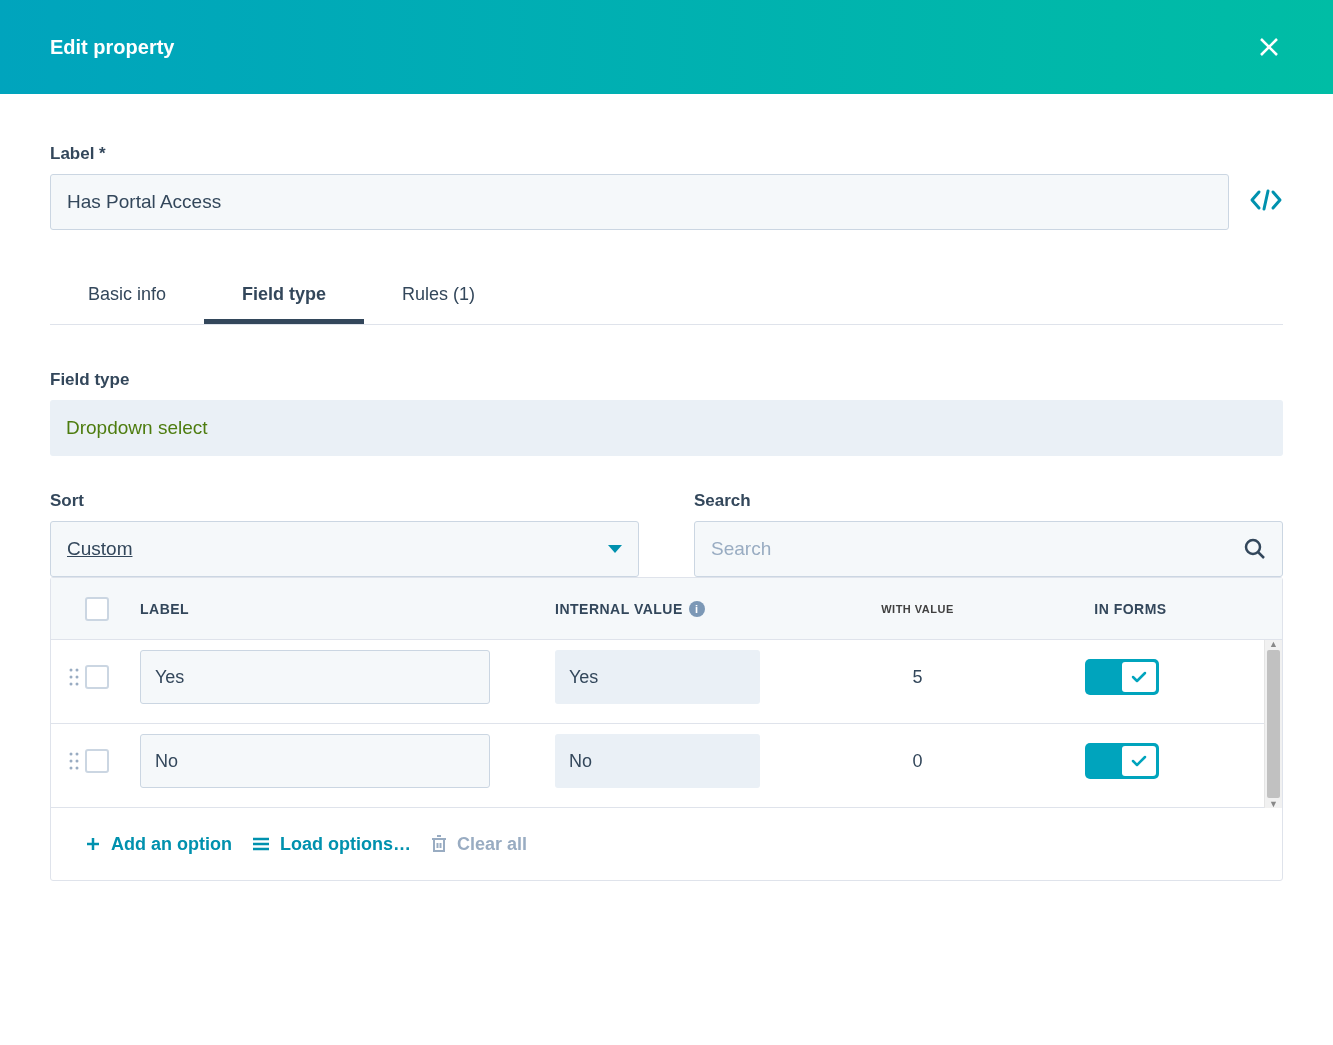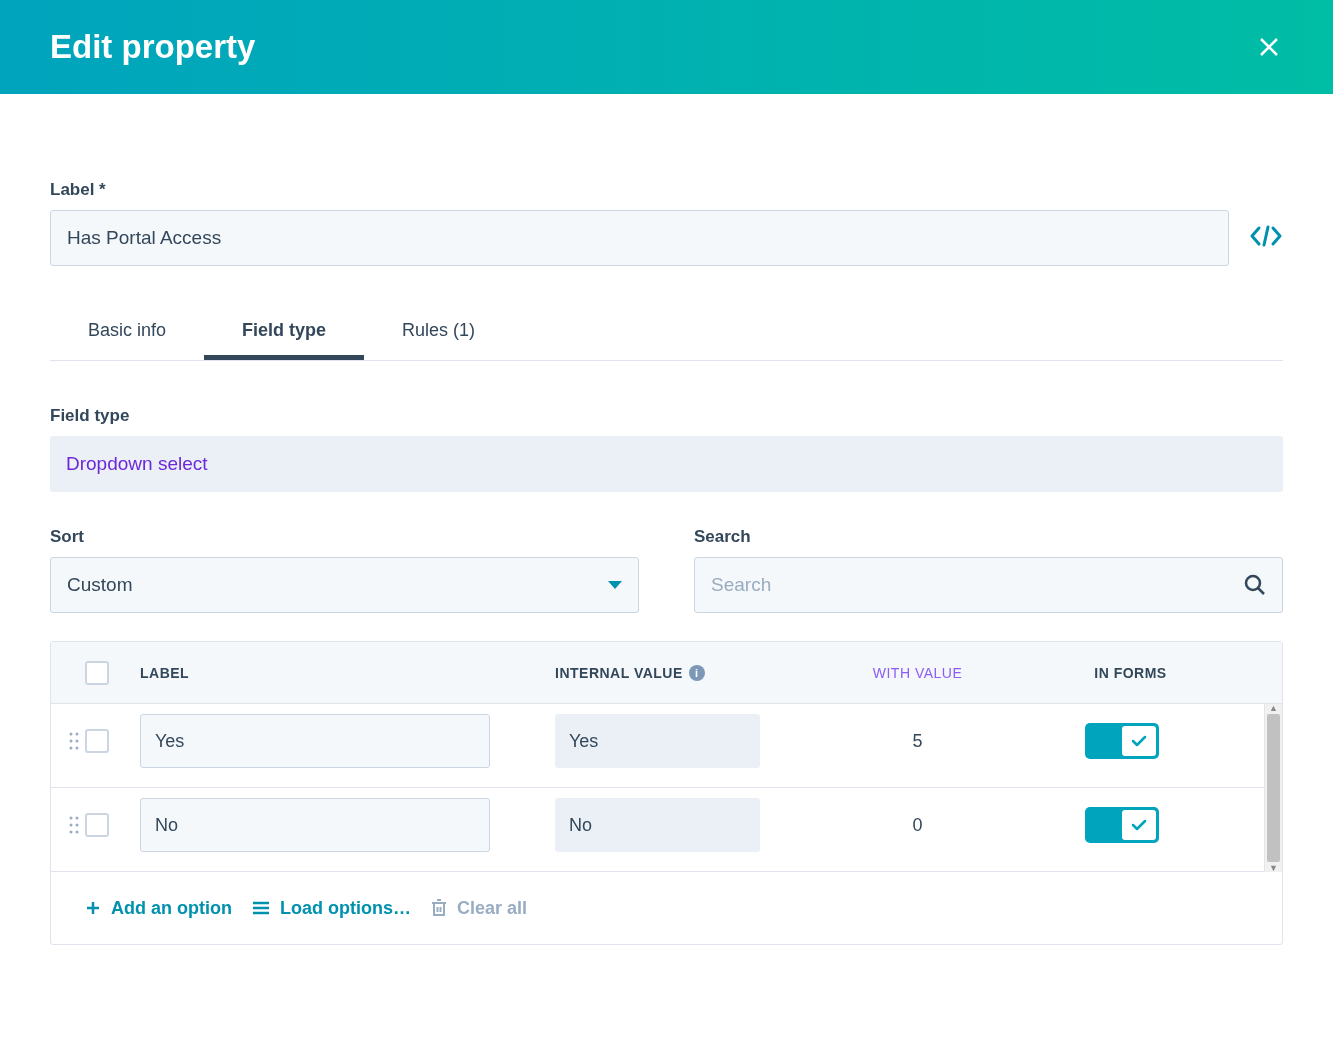--- a/index.html
+++ b/index.html
@@ -1,43 +1,43 @@
 <!DOCTYPE html>
 <html><head>
 <meta charset="utf-8">
 <style>
 * { box-sizing: border-box; margin: 0; padding: 0; }
 body { font-family: -apple-system, BlinkMacSystemFont, "Segoe UI", Helvetica, Arial, sans-serif; background: #fff; width: 1333px; }
 .header { background: linear-gradient(90deg, #00a4bd 0%, #00bda5 100%); height: 94px; display: flex; align-items: center; justify-content: space-between; padding: 0 50px; }
-.header-title { color: #fff; font-size: 33px; font-weight: 600; }
+.header-title { color: #fff; font-size: 20px; font-weight: 600; }
 .close-btn { color: #fff; cursor: pointer; width: 28px; height: 28px; display: flex; align-items: center; justify-content: center; }
 .content { padding: 50px 50px 0 50px; }
 .label-row { display: flex; align-items: flex-end; gap: 20px; margin-bottom: 40px; }
-.label-section { flex: 1; margin-top: 36px; }
+.label-section { flex: 1; }
 .field-label { font-size: 17px; font-weight: 600; color: #33475b; margin-bottom: 10px; display: block; }
 .text-input { width: 100%; height: 56px; background: #f5f8fa; border: 1px solid #cbd6e2; border-radius: 3px; padding: 12px 16px; font-size: 19px; color: #33475b; }
 .code-icon { color: #0091ae; cursor: pointer; padding-bottom: 14px; }
 .tabs { display: flex; border-bottom: 1px solid #dfe3eb; margin-bottom: 45px; }
 .tab { padding: 14px 38px; font-size: 18px; color: #33475b; cursor: pointer; border-bottom: 5px solid transparent; }
 .tab.active { font-weight: 700; border-bottom-color: #33475b; }
 .section { margin-bottom: 35px; }
-.readonly-box { width: 100%; height: 56px; background: #eaf0f6; border-radius: 3px; padding: 0 16px; display: flex; align-items: center; font-size: 19px; color: #6d28d9; }
+.readonly-box { width: 100%; height: 56px; background: #eaf0f6; border-radius: 3px; padding: 0 16px; display: flex; align-items: center; font-size: 19px; color: #4d7c0f; }
 .two-col { display: flex; gap: 55px; }
 .col { flex: 1; }
-.select-box { width: 100%; height: 56px; background: #f5f8fa; border: 1px solid #cbd6e2; border-radius: 3px; padding: 0 16px; display: flex; align-items: center; justify-content: space-between; font-size: 19px; color: #33475b; cursor: pointer; }
+.select-box { width: 100%; height: 56px; background: #f5f8fa; border: 1px solid #cbd6e2; border-radius: 3px; padding: 0 16px; display: flex; align-items: center; justify-content: space-between; font-size: 19px; color: #33475b; cursor: pointer; text-decoration: underline; }
 .caret-down { width: 0; height: 0; border-left: 7px solid transparent; border-right: 7px solid transparent; border-top: 8px solid #0091ae; }
 .search-box { width: 100%; height: 56px; background: #f5f8fa; border: 1px solid #cbd6e2; border-radius: 3px; display: flex; align-items: center; padding: 0 16px; }
 .search-input { flex: 1; border: none; background: transparent; font-size: 19px; color: #33475b; outline: none; }
 .search-input::placeholder { color: #99acc2; }
-.table-wrap { border: 1px solid #dfe3eb; border-radius: 3px; position: relative; margin-top: 28px; }
+.table-wrap { border: 1px solid #dfe3eb; border-radius: 3px; position: relative; }
 .table-header { display: flex; align-items: center; height: 62px; background: #f5f8fa; border-bottom: 1px solid #dfe3eb; padding: 0 16px 0 34px; }
 .th-check { width: 55px; }
 .th-label { flex: 0 0 415px; font-size: 14px; font-weight: 600; color: #33475b; letter-spacing: 0.5px; }
 .th-internal { flex: 0 0 285px; font-size: 14px; font-weight: 600; color: #33475b; letter-spacing: 0.5px; display: flex; align-items: center; gap: 6px; }
-.th-with { flex: 0 0 155px; font-size: 14px; font-weight: 400; color: #8b5cf6; letter-spacing: 0.5px; text-align: center; }
+.th-with { flex: 0 0 155px; font-size: 11px; font-weight: 700; color: #404040; letter-spacing: 0.5px; text-align: center; }
 .th-forms { flex: 1; font-size: 14px; font-weight: 700; color: #33475b; letter-spacing: 0.5px; text-align: center; }
 .info-icon { width: 16px; height: 16px; background: #7c98b6; border-radius: 50%; color: #fff; font-size: 11px; display: flex; align-items: center; justify-content: center; font-weight: bold; }
 .table-body { position: relative; }
 .scrollbar-track { position: absolute; right: 0; top: 0; bottom: 0; width: 18px; background: #f1f1f1; border-left: 1px solid #e5e5e5; }
 .scrollbar-thumb { position: absolute; top: 10px; bottom: 10px; left: 2px; right: 2px; background: #c1c1c1; border-radius: 2px; }
 .scroll-arrow { position: absolute; left: 0; right: 0; height: 12px; display: flex; align-items: center; justify-content: center; color: #888; font-size: 9px; }
 .scroll-arrow.up { top: -2px; }
 .scroll-arrow.down { bottom: -2px; }
 .table-row { display: flex; align-items: center; height: 84px; border-bottom: 1px solid #dfe3eb; padding: 0 34px 9px 12px; }
 .drag-handle { width: 22px; color: #99acc2; cursor: grab; display: flex; align-items: center; justify-content: center; }

